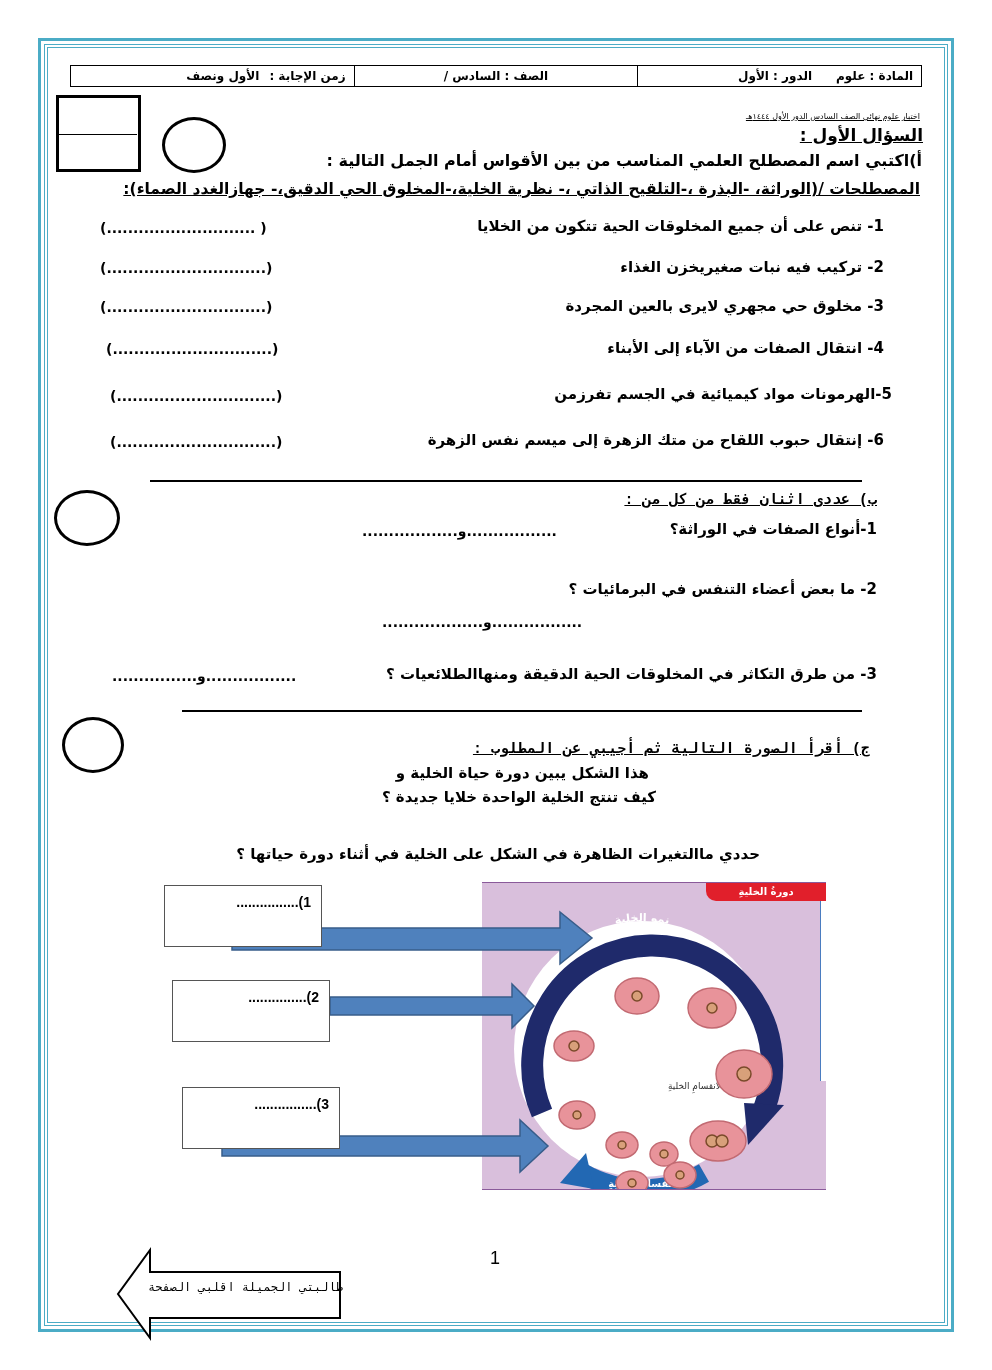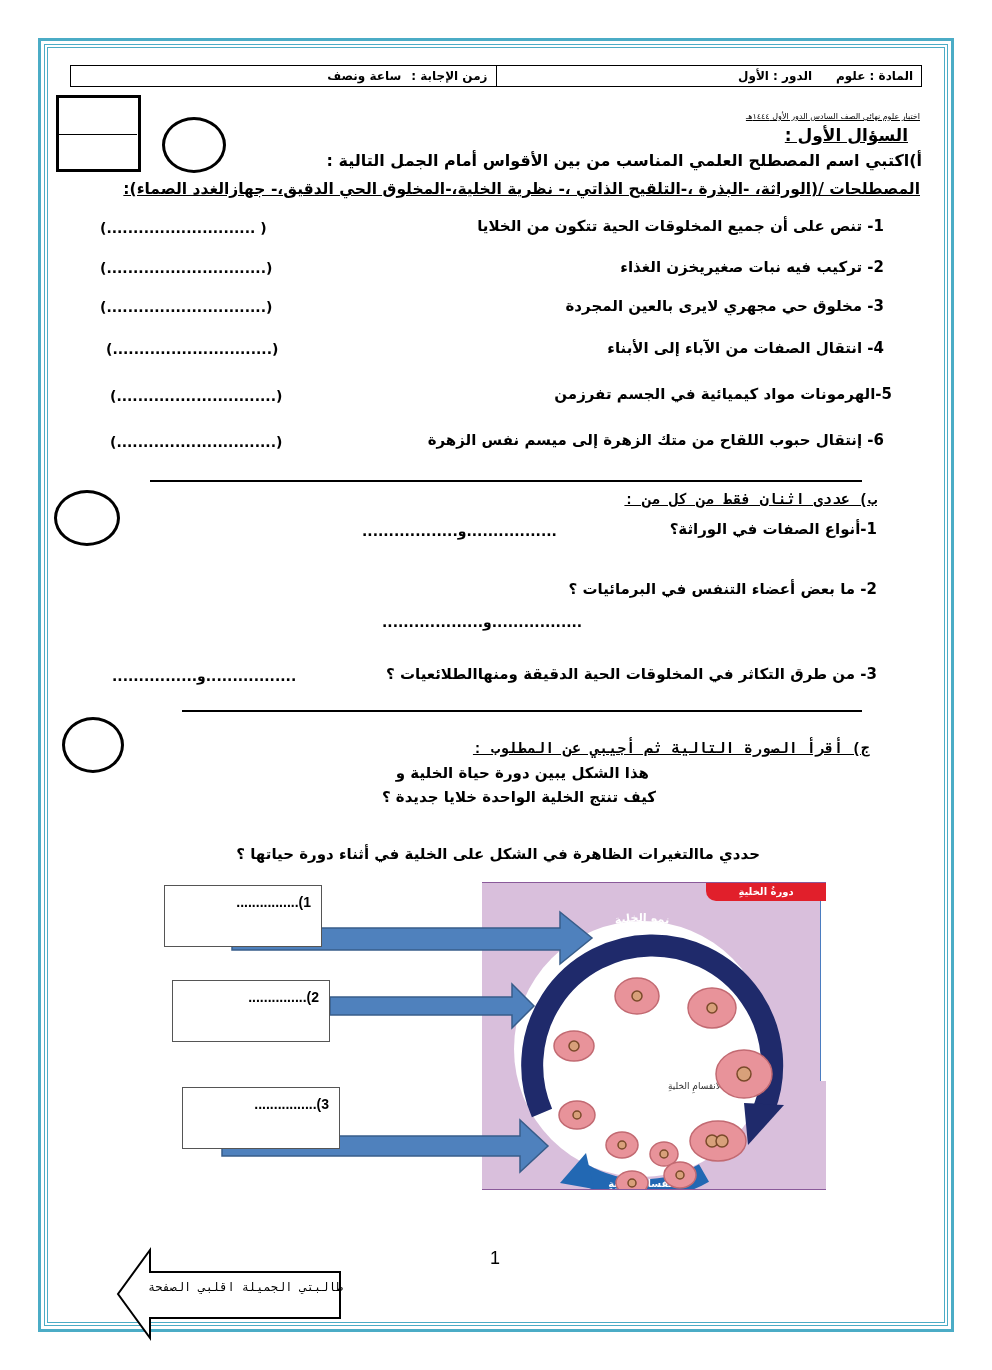--- a/index.html
+++ b/index.html
@@ -12,21 +12,21 @@
   .header-cell { flex: 1; border-left: 1px solid #000; display: flex; align-items: center; padding: 0 8px; direction: rtl; }
   .header-cell:last-child { border-left: none; }
   .hc-subject { justify-content: flex-start; }
   .hc-subject span { margin-left: 24px; }
   .hc-grade { justify-content: center; }
   .hc-time { justify-content: flex-start; }
   .score-box { position: absolute; left: 56px; top: 95px; width: 85px; height: 77px; border: 3px solid #000; }
   .score-box .line { position: absolute; left: 0; top: 36px; width: 78px; border-top: 1px solid #000; }
   .circle { position: absolute; border: 3px solid #000; border-radius: 50%; }
   .small-title { position: absolute; right: 72px; top: 112px; font-size: 8px; text-decoration: underline; direction: rtl; }
-  .q-title { position: absolute; right: 84px; top: 125px; font-size: 17px; font-weight: bold; text-decoration: underline; direction: rtl; margin-left: 12px; }
+  .q-title { position: absolute; right: 69px; top: 125px; font-size: 17px; font-weight: bold; text-decoration: underline; direction: rtl; margin-left: 12px; }
   .instr { position: absolute; right: 70px; top: 151px; font-size: 16px; font-weight: bold; direction: rtl; white-space: nowrap; }
   .terms { position: absolute; right: 72px; top: 180px; font-size: 15.5px; font-weight: bold; text-decoration: underline; direction: rtl; white-space: nowrap; }
   .item { position: absolute; font-size: 15px; font-weight: bold; direction: rtl; white-space: nowrap; }
   .blank { position: absolute; font-size: 14px; font-weight: bold; white-space: nowrap; direction: ltr; }
   .hr-line { position: absolute; border-top: 2px solid #000; }
   .sec-title { position: absolute; font-size: 15px; font-weight: bold; direction: rtl; white-space: nowrap; font-family: Liberation Mono, monospace; }
   .u { text-decoration: underline; }
   .figure { position: absolute; left: 482px; top: 882px; width: 344px; height: 308px; background: #d9bfdc; border-top: 1px solid #8a5a9a; border-bottom: 1px solid #8a5a9a; overflow: hidden; }
   .fig-badge { position: absolute; right: 0; top: 0; width: 120px; height: 18px; background: #e11f2b; border-radius: 0 0 0 10px; color: #fff; font-size: 10px; font-weight: bold; direction: rtl; text-align: center; line-height: 18px; }
   .fig-panel { position: absolute; right: 0; top: 18px; width: 6px; height: 180px; background: #fff; border-left: 1px solid #4a7cc0; }
@@ -40,23 +40,26 @@
 
 <div class="frame-outer"></div>
 <div class="frame-inner"></div>
 <div class="frame-inner2"></div>
 
 <div class="header-table">
   <div class="header-cell hc-subject">
     <span>المادة : علوم</span>
     <span>الدور : الأول</span>
   </div>
+  <div class="header-cell hc-grade">
+    <span>الصف : السادس /</span>
+  </div>
   <div class="header-cell hc-time">
     <span>زمن الإجابة :</span>
-    <span style="margin-right:10px">ساعة ونصف</span>
+    <span style="margin-right:10px">الأول ونصف</span>
   </div>
 </div>
 
 <div class="score-box">
     <div class="line"></div>
   </div>
 <div class="circle" style="left:162px;top:117px;width:64px;height:56px;"></div>
 <div class="circle" style="left:54px;top:490px;width:66px;height:56px;"></div>
 <div class="circle" style="left:62px;top:717px;width:62px;height:56px;"></div>
 

